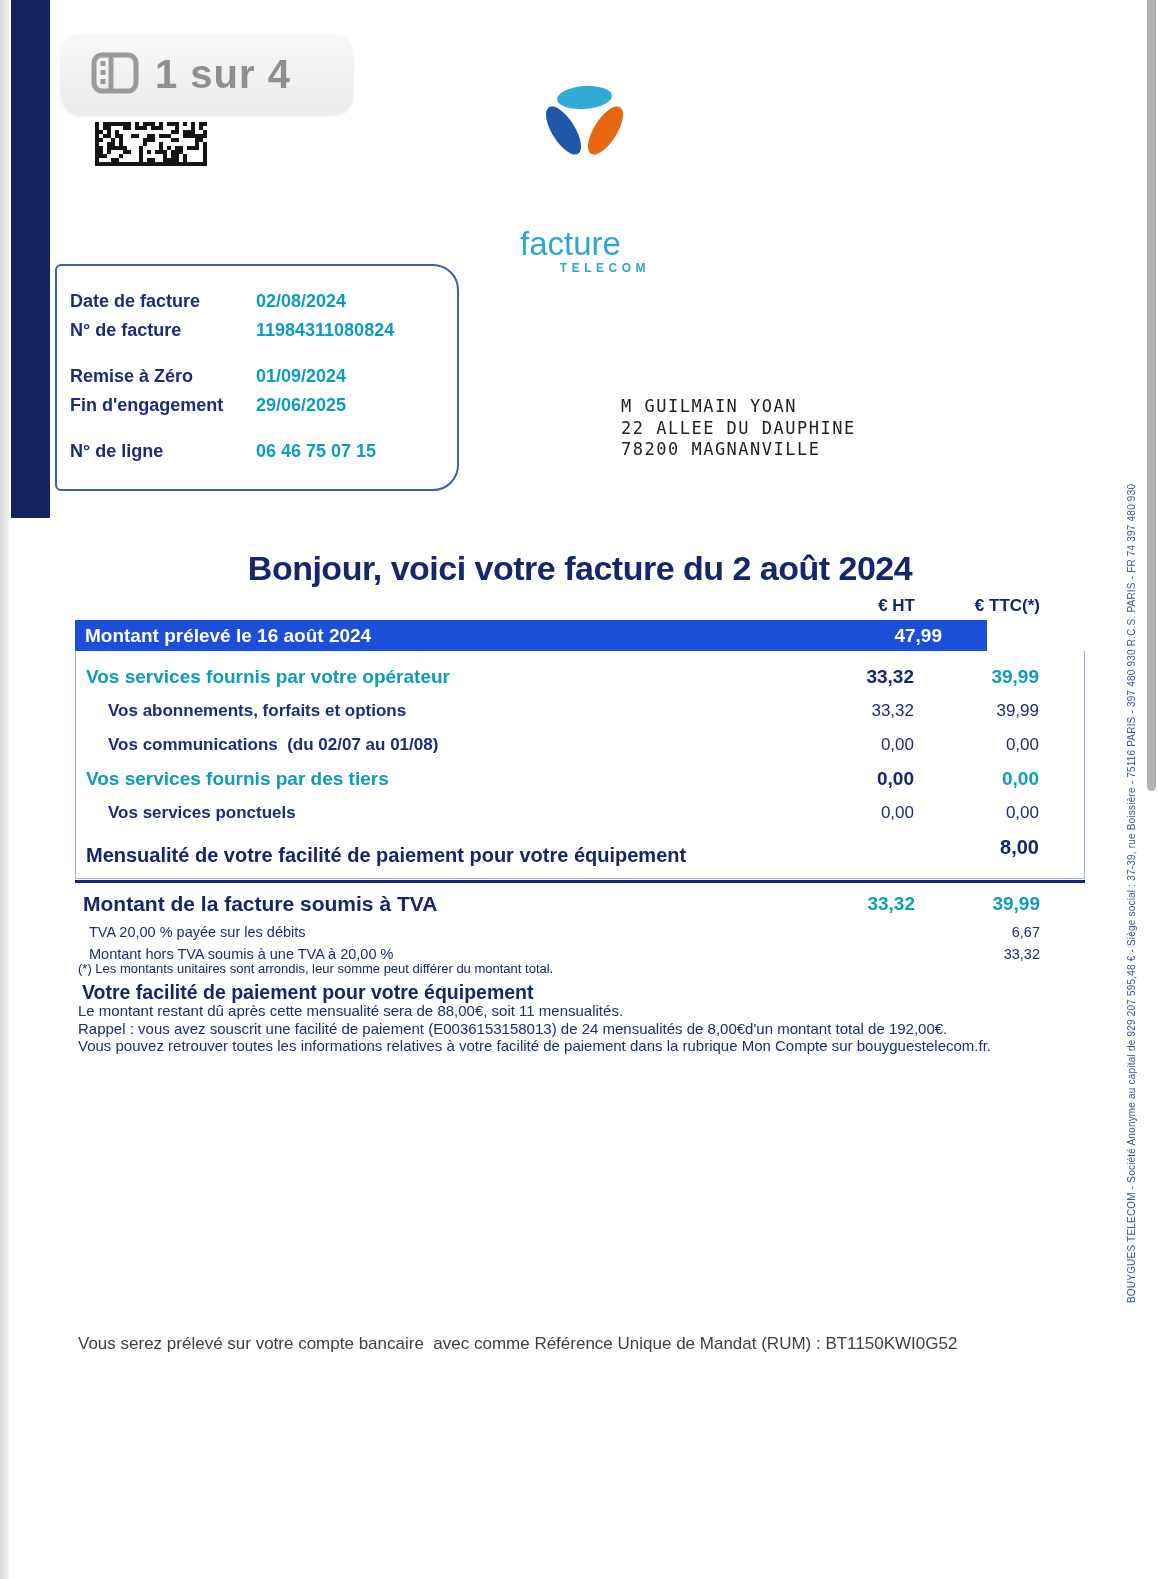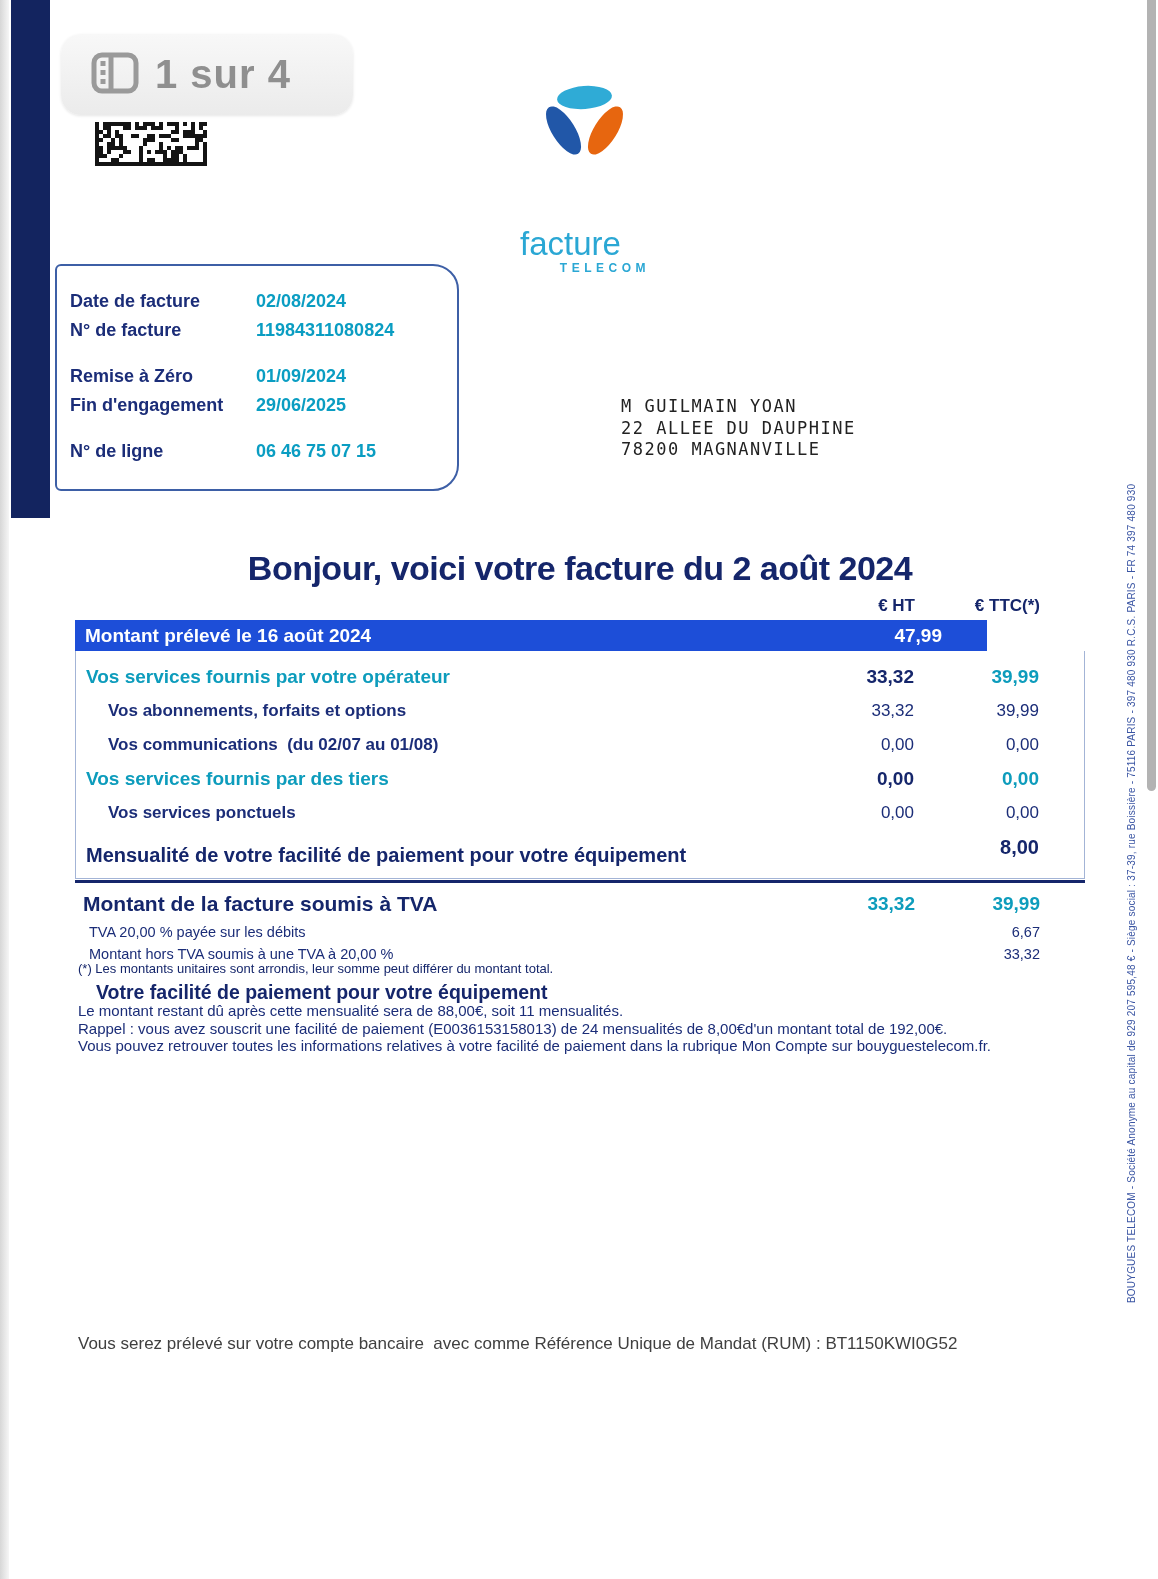--- a/index.html
+++ b/index.html
@@ -77,21 +77,21 @@
             font-size:21px;font-weight:bold;color:#15266b;}
   .tva-main .lbl{padding-left:8px;}
   .tva-main .ht,.tva-main .ttc{font-size:19px;color:#0d9cbc;}
   .tva-det{position:absolute;left:75px;width:1010px;height:22px;
            font-size:14.5px;color:#1b2d78;}
   .tva-det .lbl{padding-left:14px;}
   .tva-d1{top:921px;} .tva-d2{top:943px;}
 
   .footnote{position:absolute;left:78px;top:961px;font-size:13px;color:#15266b;}
 
-  .pp-head{position:absolute;left:96px;top:981px;font-size:19.5px;font-weight:bold;color:#15266b;}
+  .pp-head{position:absolute;left:82px;top:981px;font-size:19.5px;font-weight:bold;color:#15266b;}
   .pp-lines{position:absolute;left:78px;top:1002px;font-size:15px;line-height:17.5px;color:#1b2d78;}
 
   .mandate{position:absolute;left:78px;top:1334px;font-size:17px;color:#404040;white-space:pre-wrap;}
 
   .legal{position:absolute;left:1126px;top:733px;height:570px;width:14px;
          writing-mode:vertical-rl;transform:rotate(180deg);
          font-size:10px;color:#3a55a3;letter-spacing:0.2px;white-space:nowrap;}
 </style>
 </head>
 <body>

